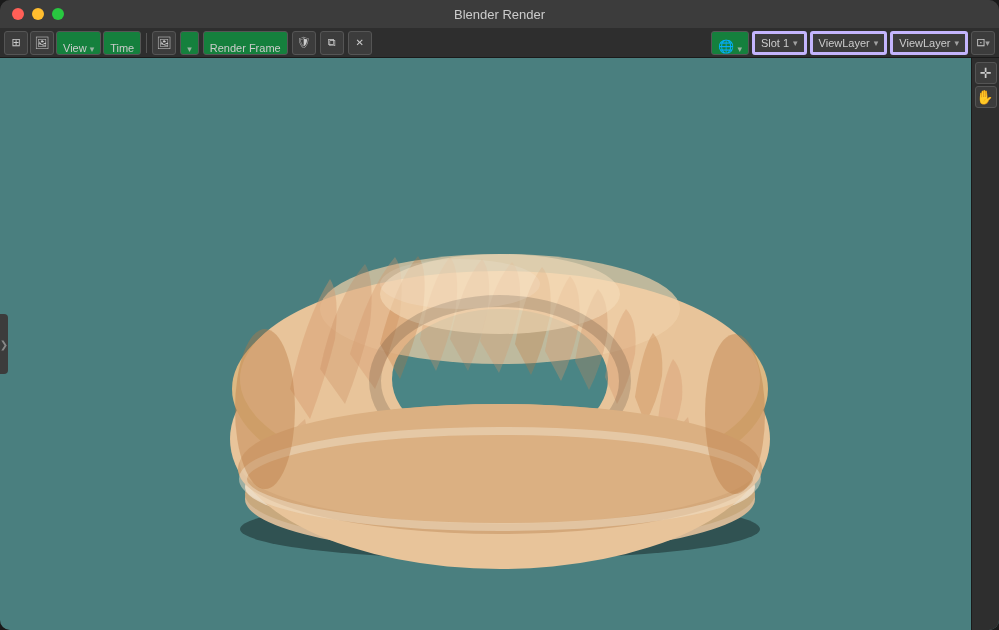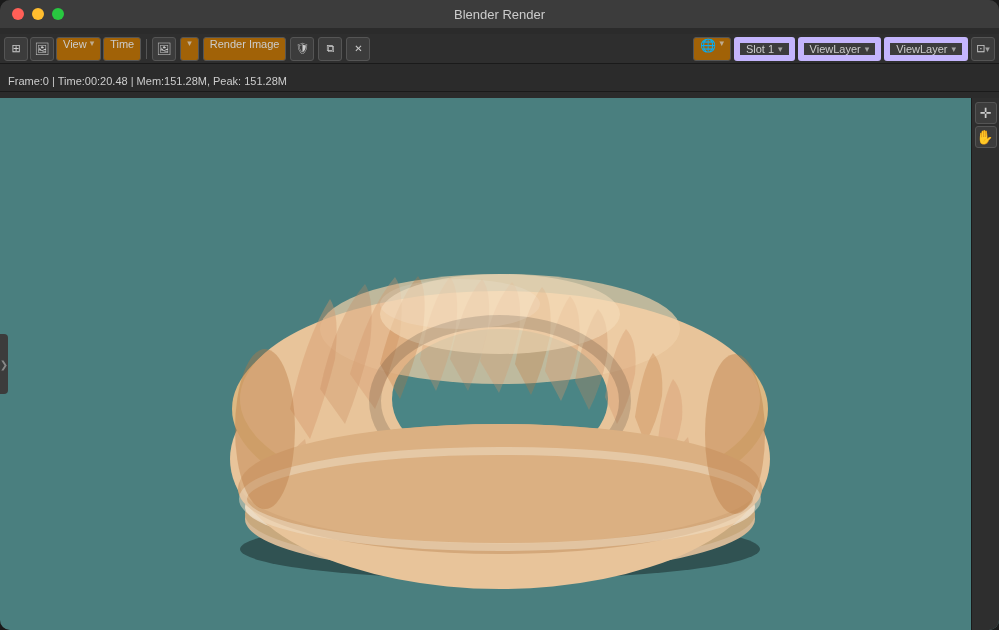--- a/index.html
+++ b/index.html
@@ -15,21 +15,20 @@
     }
 
     .window {
       width: 999px;
       height: 630px;
       background: #2b2b2b;
       border-radius: 10px;
       overflow: hidden;
       display: flex;
       flex-direction: column;
-      gap: 6px;
     }
 
     
     .title-bar {
       height: 28px;
       background: #3c3c3c;
       display: flex;
       align-items: center;
       justify-content: center;
       position: relative;
@@ -68,28 +67,28 @@
       align-items: center;
       border-bottom: 1px solid #1a1a1a;
       flex-shrink: 0;
       padding: 0 4px;
       gap: 2px;
     }
 
     .toolbar-btn {
       height: 24px;
       padding: 0 6px;
-      background: #a16207;
+      background: #15803d;
       border: 1px solid #555;
       border-radius: 3px;
       color: #cccccc;
       font-size: 11px;
       cursor: pointer;
       display: flex;
-      align-items: flex-start;
+      align-items: flex-end;
       gap: 3px;
       white-space: nowrap;
     }
 
     .toolbar-icon-btn {
       width: 24px;
       height: 24px;
       background: #3c3c3c;
       border: 1px solid #555;
       border-radius: 3px;
@@ -123,21 +122,21 @@
 
     
     .right-toolbar {
       display: flex;
       align-items: center;
       gap: 3px;
     }
 
     .slot-dropdown, .viewlayer-dropdown, .combined-dropdown {
       background: #3c3c3c;
-      border: 6px solid #c4b5fd;
+      border: 3px solid #c4b5fd;
       border-radius: 3px;
       color: #cccccc;
       font-size: 11px;
       padding: 2px 6px;
       height: 24px;
       display: flex;
       align-items: center;
       gap: 4px;
       cursor: pointer;
     }
@@ -256,21 +255,21 @@
 
     <div class="toolbar-separator"></div>
     <div class="render-result-bar">
       <div class="toolbar-icon-btn">
         <span style="font-size:12px;">🖼</span>
       </div>
       <div class="toolbar-btn">
         <span class="chevron">▾</span>
       </div>
       <div class="toolbar-btn">
-        <span>Render Image</span>
+        <span>Render Frame</span>
       </div>
       <div class="toolbar-icon-btn">
         <span>🛡</span>
       </div>
       <div class="toolbar-icon-btn">
         <span style="font-size:11px;">⧉</span>
       </div>
       <div class="toolbar-icon-btn">
         <span style="font-size:10px;">✕</span>
       </div>
@@ -295,23 +294,20 @@
         <span>ViewLayer</span>
         <span class="chevron">▾</span>
       </div>
       <div class="toolbar-icon-btn">
         <span style="font-size:11px;">⊡</span>
         <span class="chevron">▾</span>
       </div>
     </div>
   </div>
 
-  <div class="status-bar">
-    <span>Frame:0 | Time:00:20.48 | Mem:151.28M, Peak: 151.28M</span>
-  </div>
 
   <div class="render-area">
 
     <div class="donut-container">
       <svg width="780" height="490" viewBox="0 0 780 490">
 
         <ellipse cx="390" cy="430" rx="260" ry="30" fill="rgba(0,0,0,0.35)"></ellipse>
 
         <ellipse cx="390" cy="400" rx="255" ry="55" fill="#d4b896"></ellipse>
         <ellipse cx="390" cy="395" rx="255" ry="52" fill="#c8a97e"></ellipse>

